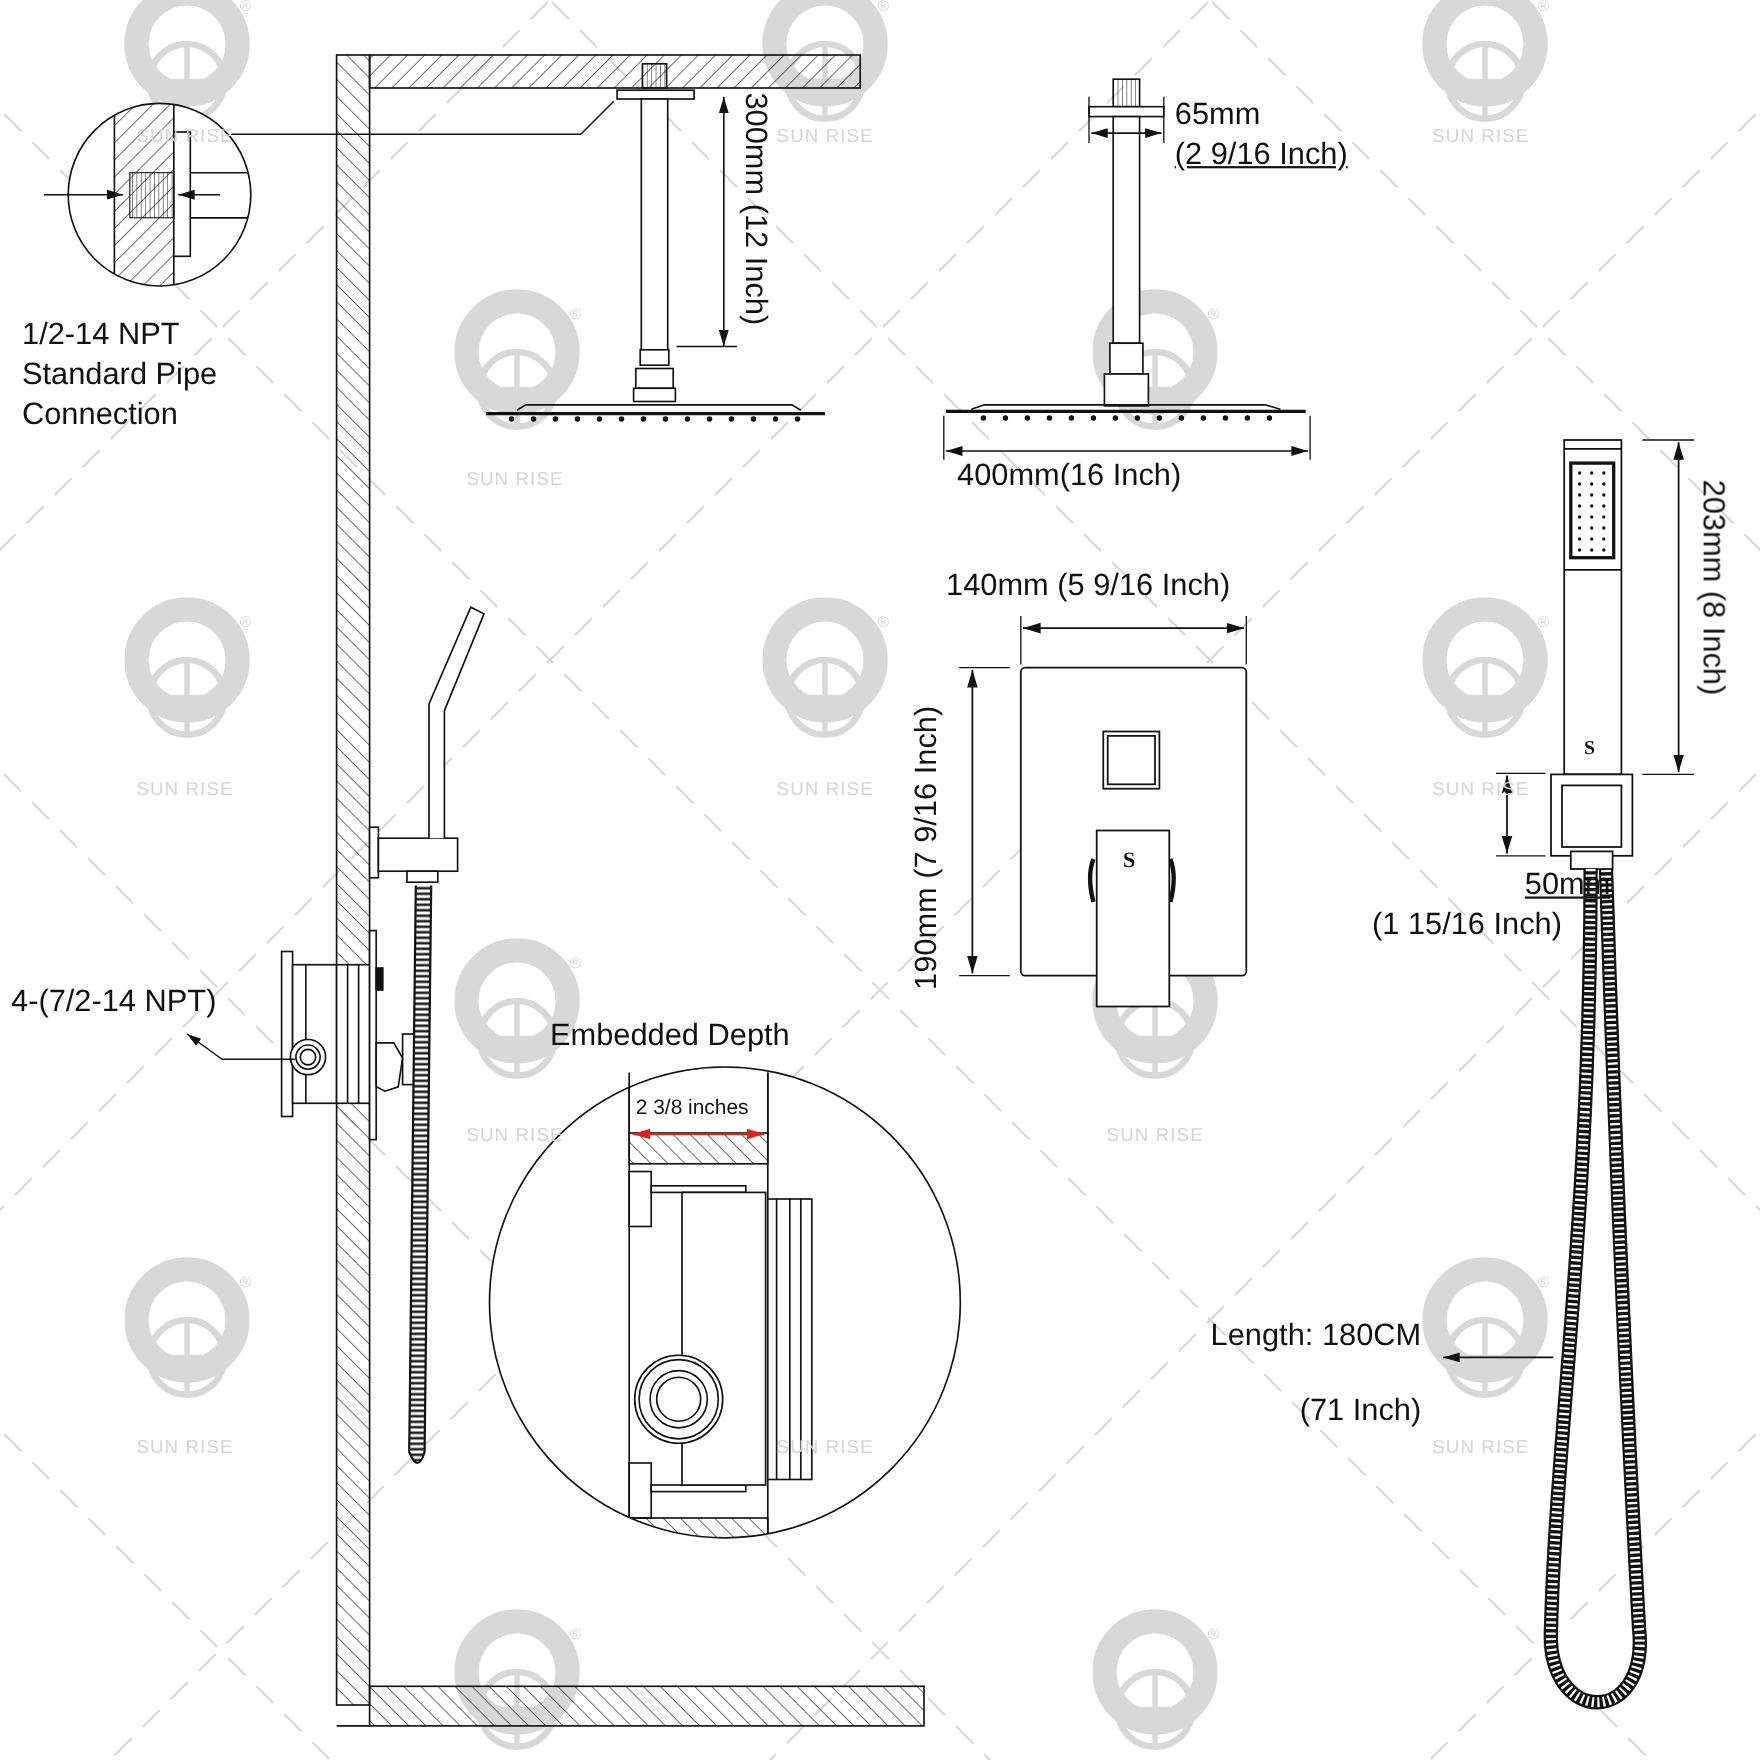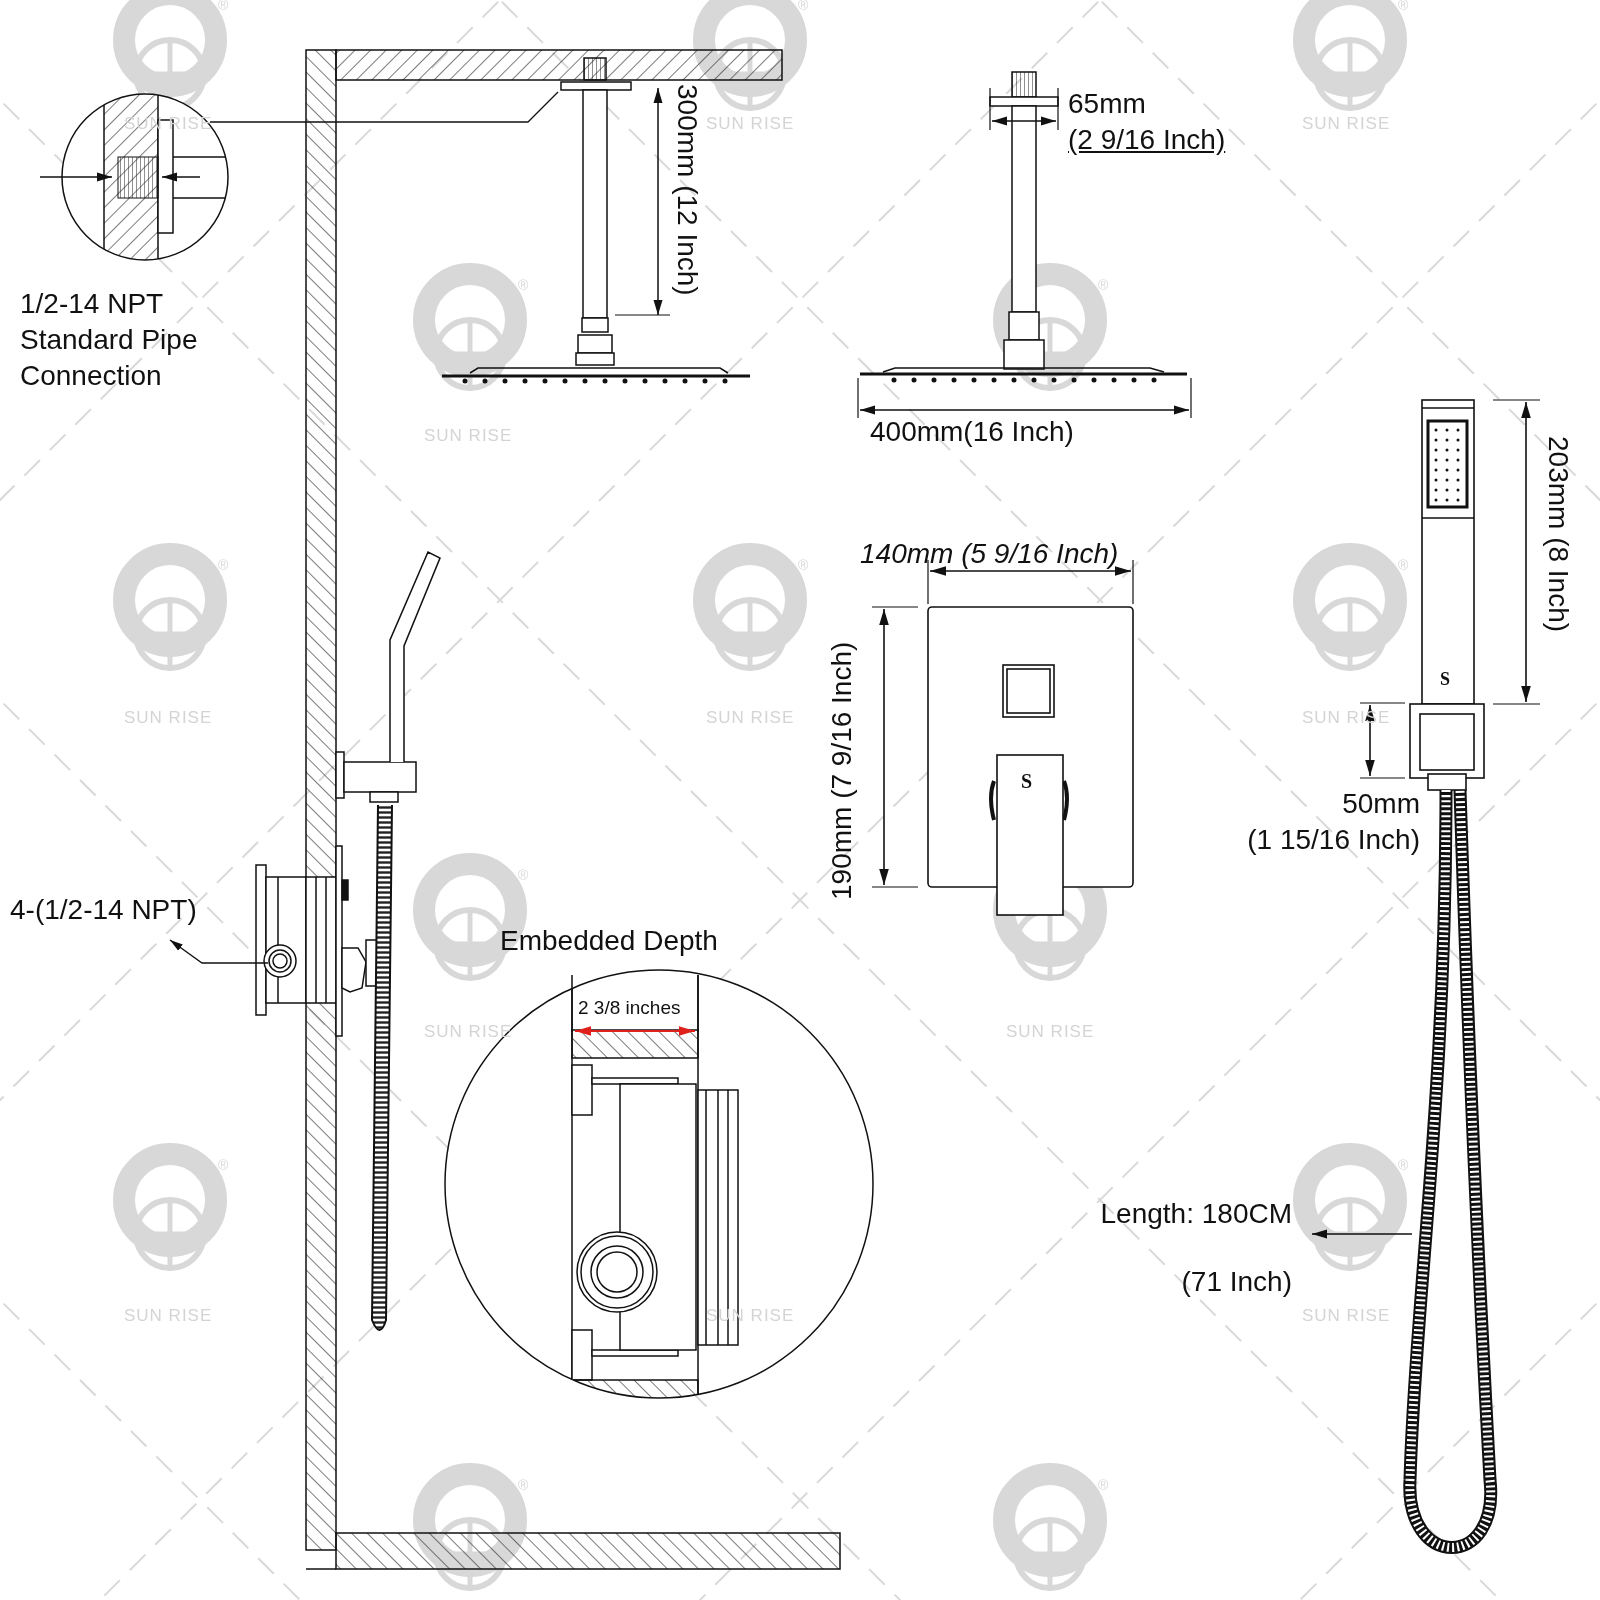--- a/index.html
+++ b/index.html
@@ -311,28 +311,28 @@
   <div>Connection</div>
 </div>
 
 <div class="lbl vert" style="left:705px;top:84px;transform:rotate(90deg);">300mm (12 Inch)</div>
 
 <div class="lbl" style="left:1068px;top:86px;text-align:right;">65mm</div>
 <div class="lbl" style="left:1068px;top:122px;text-decoration:underline;">(2 9/16 Inch)</div>
 
 <div class="lbl center" style="left:870px;top:414px;width:310px;">400mm(16 Inch)</div>
 
-<div class="lbl center" style="left:860px;top:536px;width:345px;font-style:italic;">140mm (5 9/16 Inch)</div>
+<div class="lbl center" style="left:860px;top:514px;width:345px;">140mm (5 9/16 Inch)</div>
 
 <div class="lbl vert" style="left:824px;top:900px;transform:rotate(-90deg);">190mm (7 9/16 Inch)</div>
 
 <div class="lbl vert" style="left:1576px;top:436px;transform:rotate(90deg);">203mm (8 Inch)</div>
 
-<div class="lbl right" style="left:1150px;top:786px;width:270px;">50mm</div>
+<div class="lbl right" style="left:1194px;top:786px;width:270px;text-decoration:underline;">50mm</div>
 <div class="lbl right" style="left:1150px;top:822px;width:270px;">(1 15/16 Inch)</div>
 
-<div class="lbl" style="left:10px;top:892px;">4-(1/2-14 NPT)</div>
+<div class="lbl" style="left:10px;top:892px;">4-(7/2-14 NPT)</div>
 
 <div class="lbl center" style="left:500px;top:902px;width:300px;margin-top:21px;">Embedded Depth</div>
 <div class="lbl" style="left:578px;top:990px;font-size:19px;">2 3/8 inches</div>
 
 <div class="lbl right" style="left:1000px;top:1196px;width:292px;">Length: 180CM</div>
 <div class="lbl right" style="left:1000px;top:1232px;width:292px;margin-top:32px;">(71 Inch)</div>
 
 </body></html>

